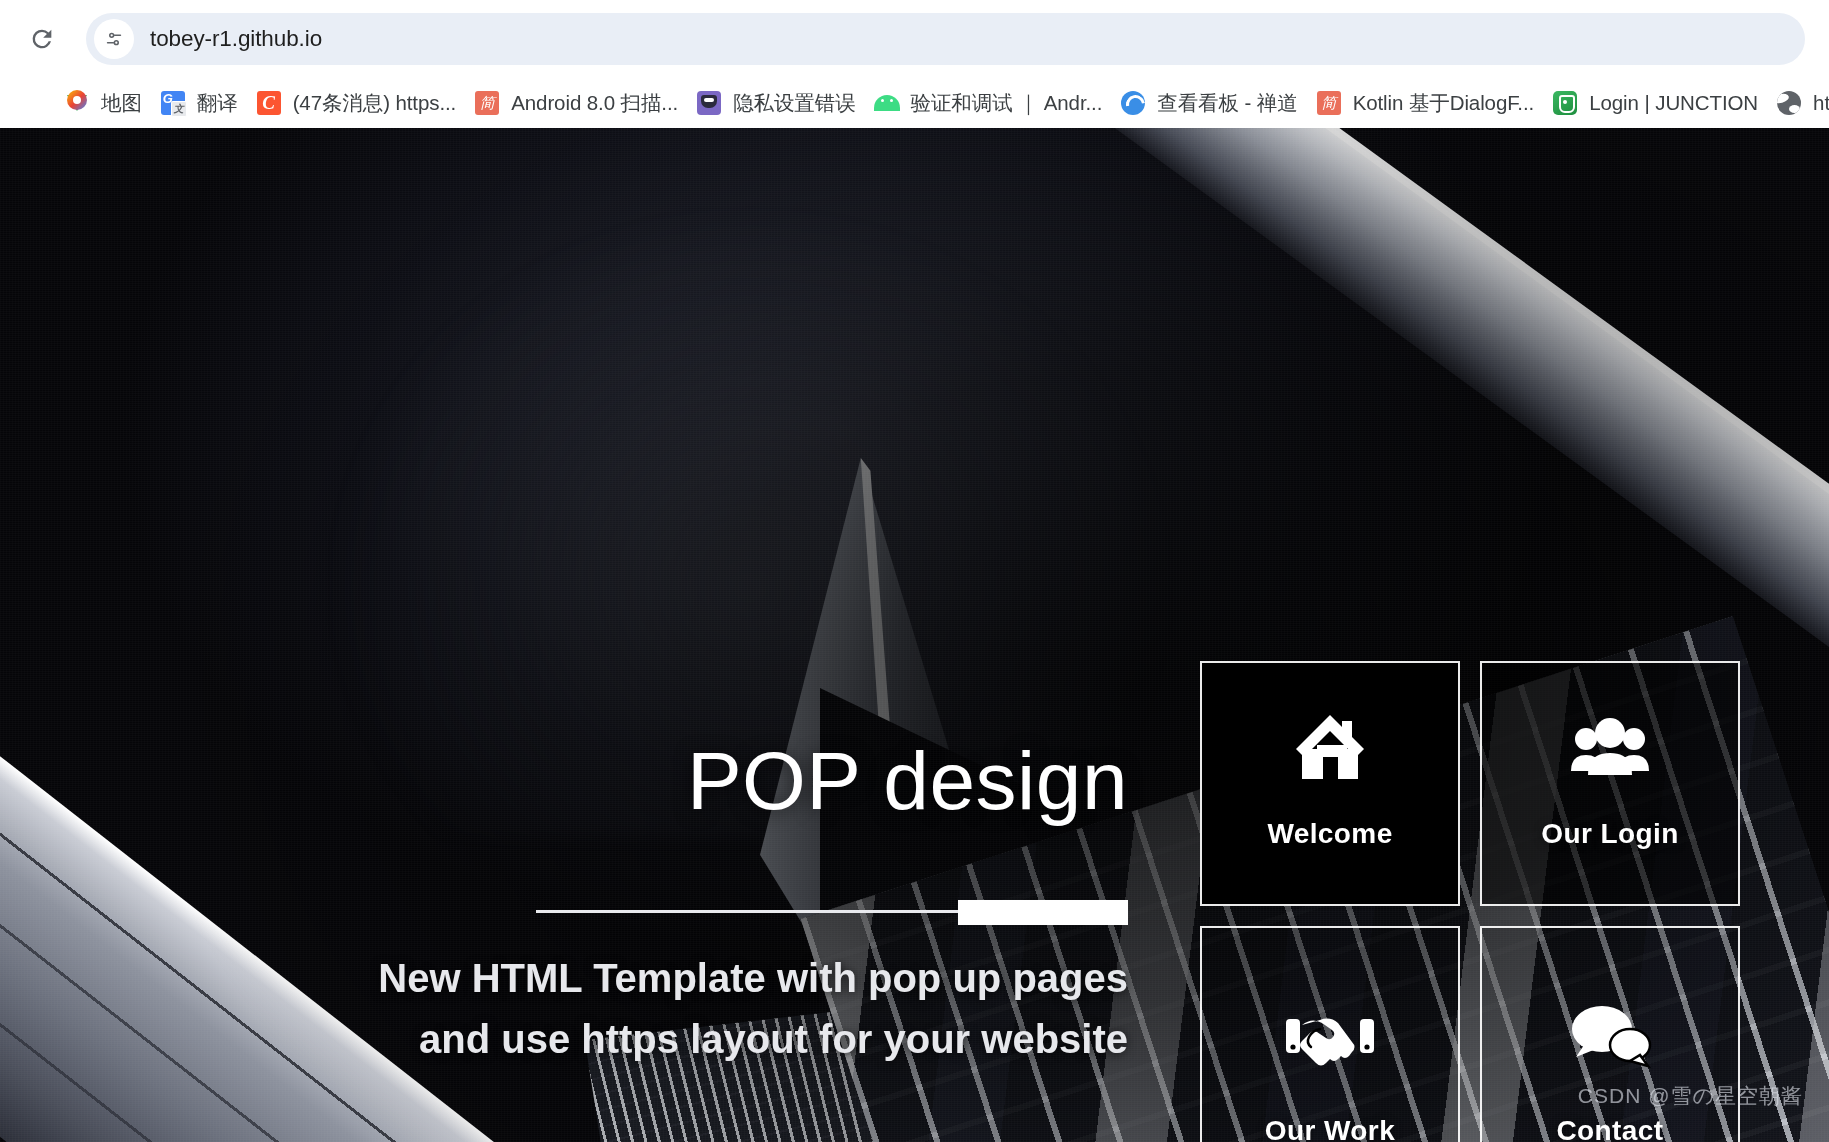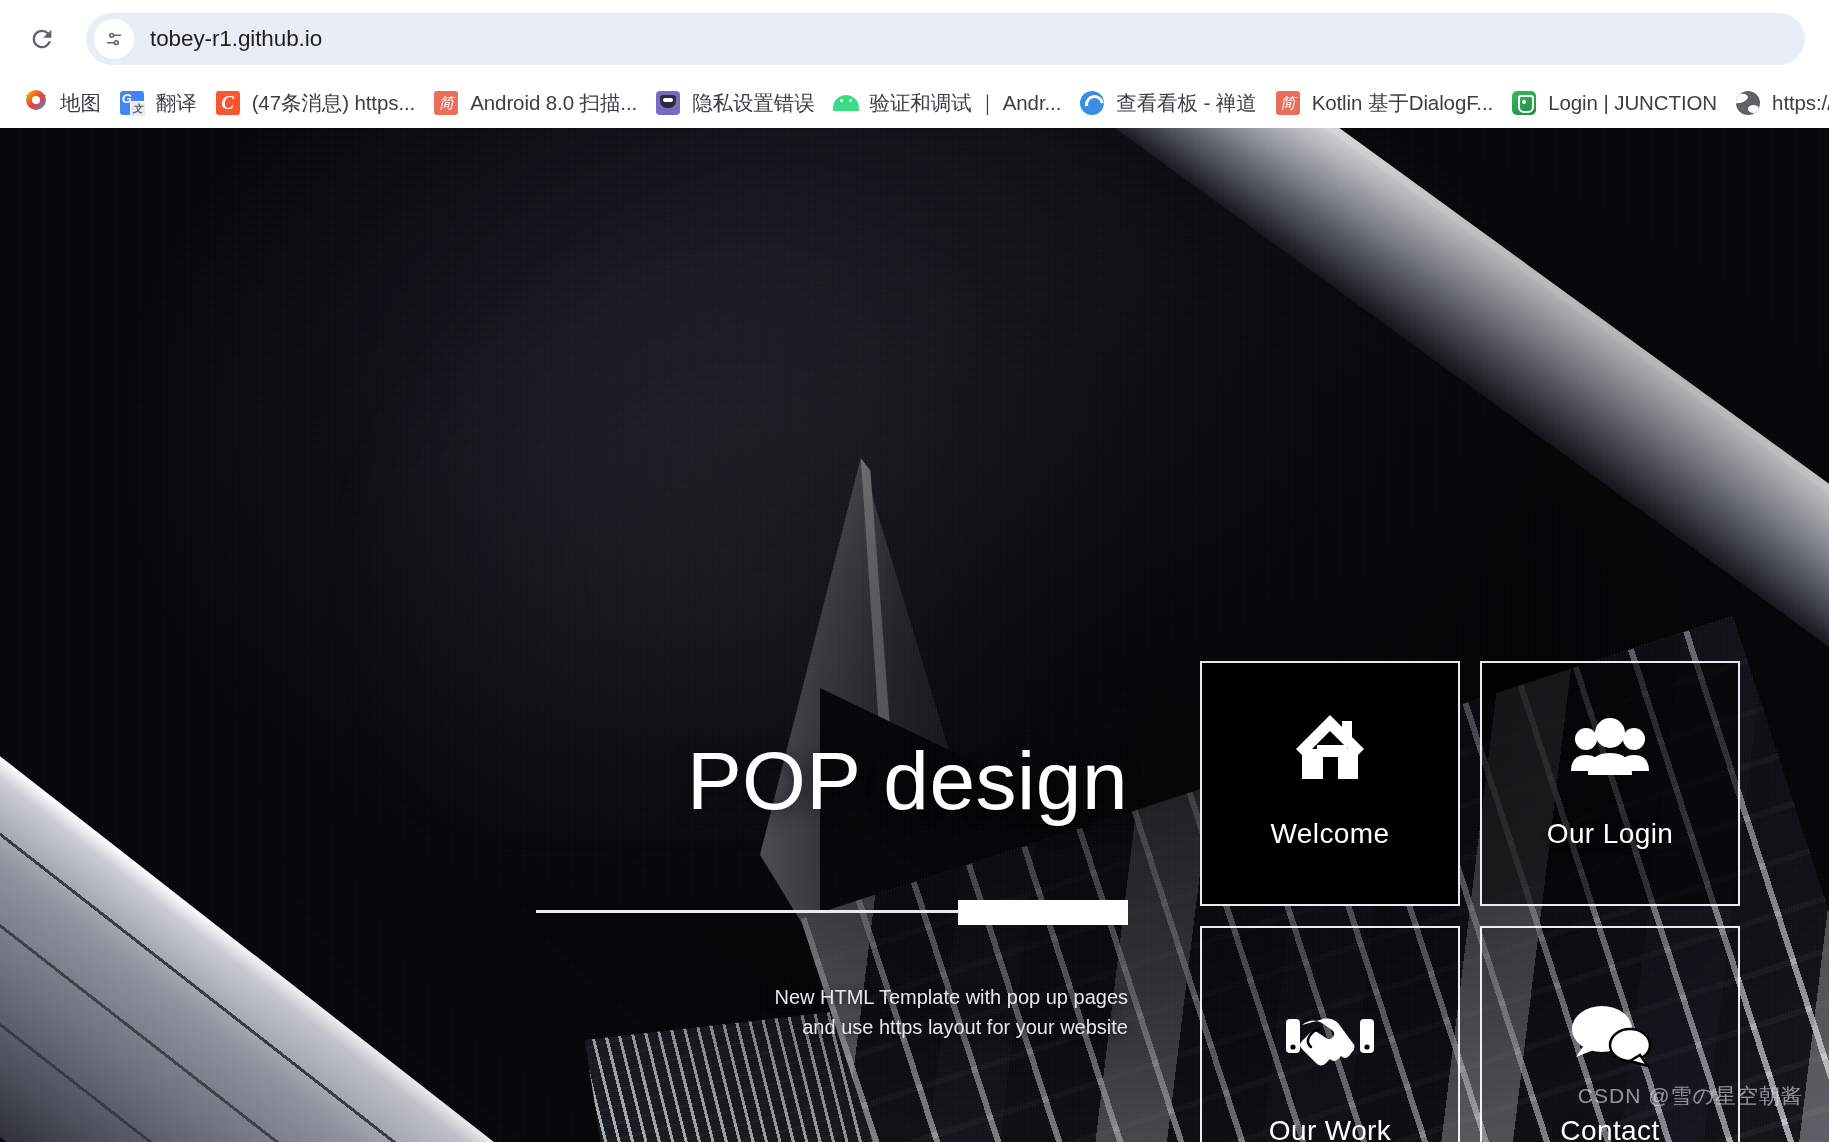--- a/index.html
+++ b/index.html
@@ -78,20 +78,21 @@
 
   
   .bookmarks-bar {
     height: 50px;
     background: #ffffff;
     display: flex;
     align-items: center;
     padding-left: 14px;
     overflow: hidden;
     white-space: nowrap;
+    margin-left: 41px;
   }
 
   .bookmark {
     display: flex;
     align-items: center;
     height: 42px;
     padding: 0 9px;
     border-radius: 6px;
     cursor: pointer;
     flex: 0 0 auto;
@@ -488,25 +489,25 @@
   .hero-divider-block {
     position: absolute;
     right: 0; top: -10px;
     width: 170px;
     height: 25px;
     background: #ffffff;
   }
 
   .hero-sub {
     position: absolute;
-    left: 0; top: 854px;
+    left: 0; top: 820px;
     width: 1128px;
     text-align: right;
-    font-size: 20px;
-    font-weight: 400;
+    font-size: 40px;
+    font-weight: 700;
     color: #e7e8ec;
     line-height: 1.52;
     text-shadow: 0 1px 10px rgba(0,0,0,.7);
   }
 
   
   .tile-grid {
     position: absolute;
     left: 1200px; top: 533px;
     width: 540px;
@@ -537,21 +538,21 @@
     display: flex;
     align-items: center;
     justify-content: center;
     margin-top: -14px;
     margin-bottom: 30px;
   }
   .tile-icon svg { display: block; }
 
   .tile-label {
     font-size: 28px;
-    font-weight: 400;
+    font-weight: 700;
     color: #ffffff;
     letter-spacing: .4px;
     text-shadow: 0 1px 8px rgba(0,0,0,.55);
   }
   .tile.bottom .tile-label {
     position: absolute;
     bottom: 22px;
   }
   .tile.bottom .tile-icon { margin-bottom: 0; margin-top: -26px; }
 

